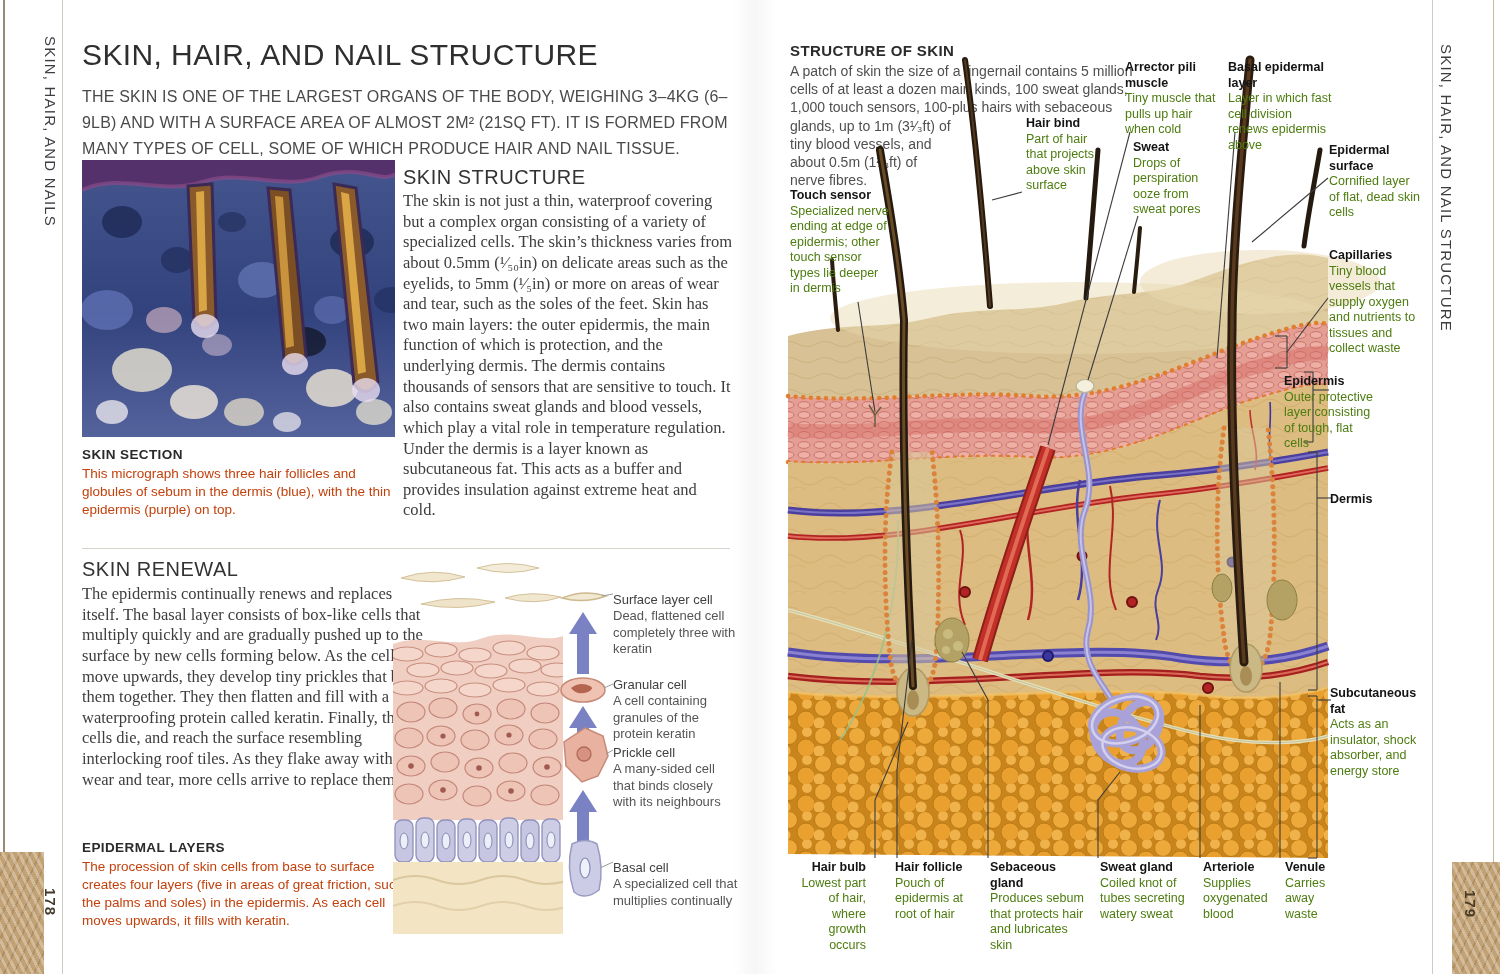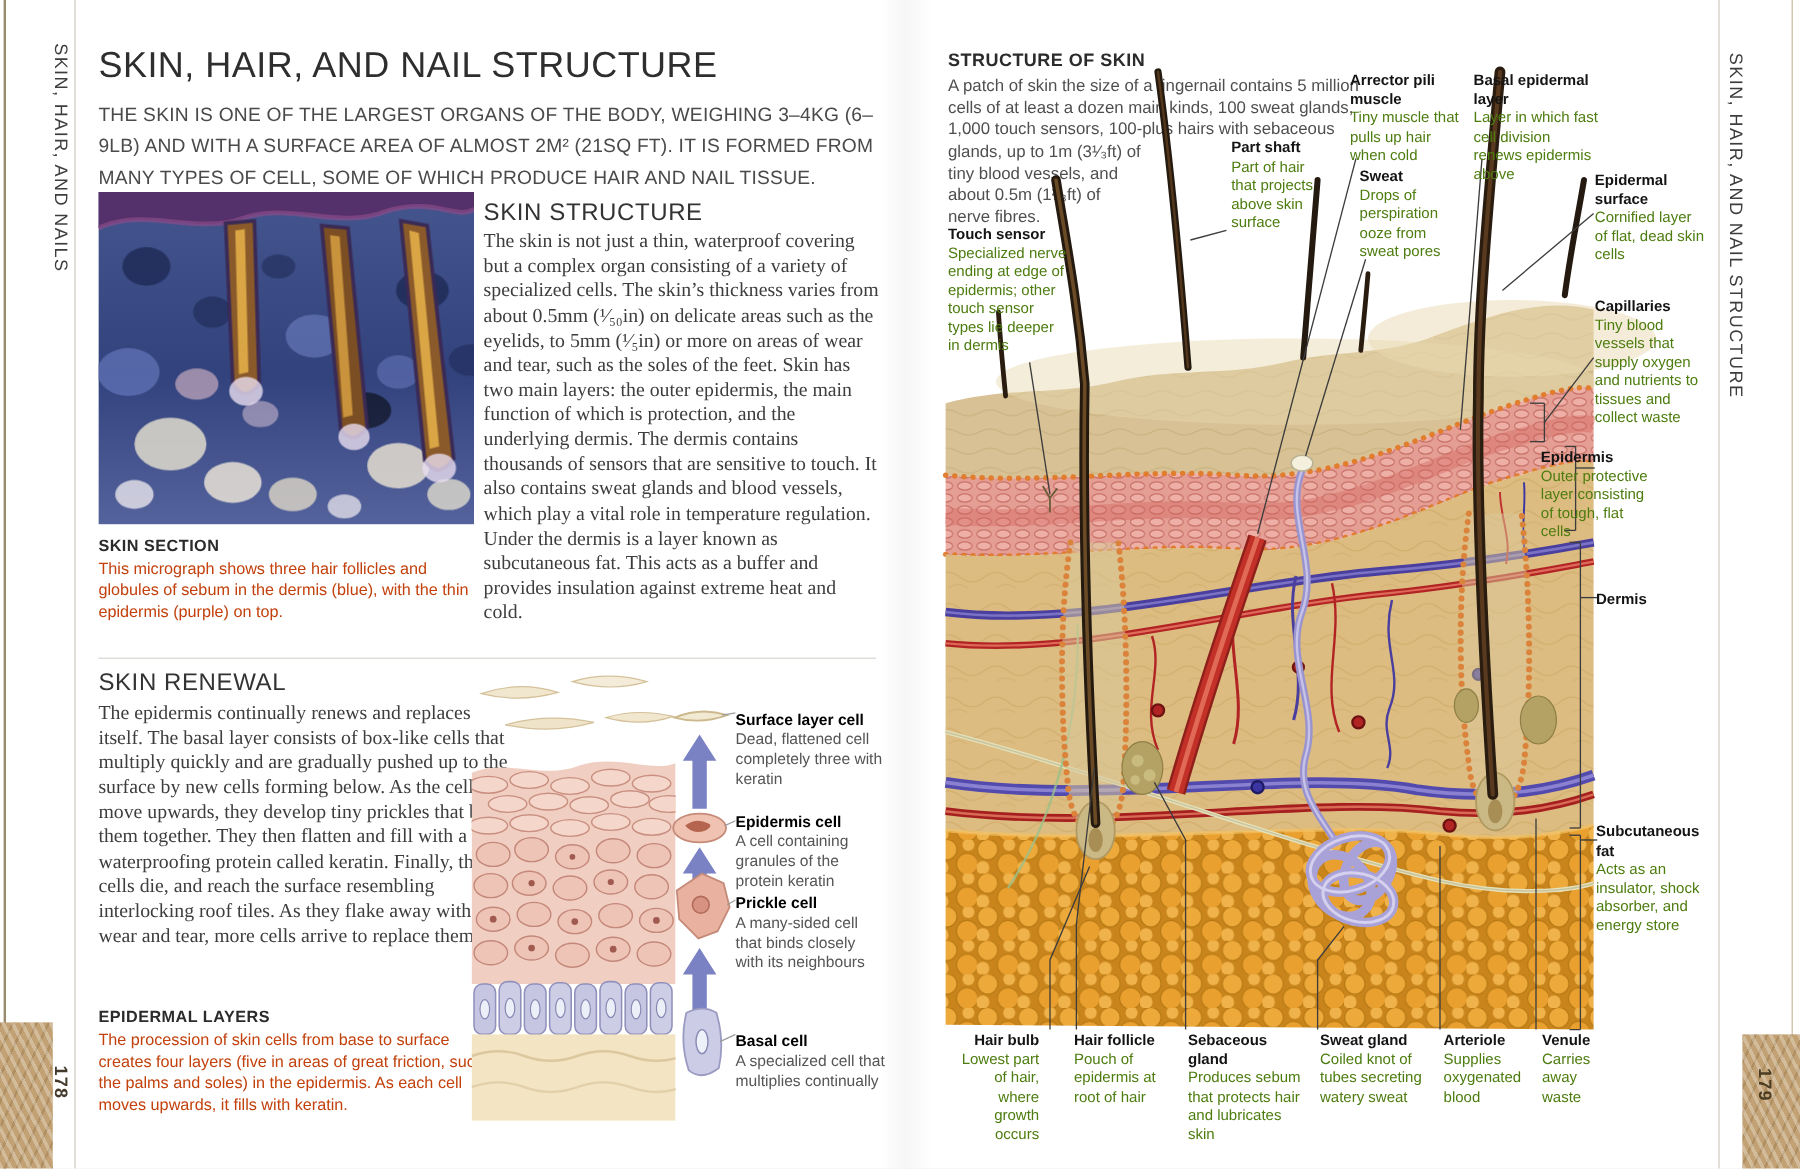--- a/index.html
+++ b/index.html
@@ -24,21 +24,21 @@
   .serif{font-family:"Liberation Serif",serif;font-size:16.5px;line-height:1.25;color:#3d3d3d;}
   .cap-head{font-size:13.5px;font-weight:600;color:#2b2b2b;letter-spacing:.4px;}
   .cap-body{font-size:13.5px;line-height:1.34;color:#c2410c;}
   .hr{height:1px;background:#d8d5cf;}
   
   .lbl{font-size:12.5px;line-height:1.24;}
   .lbl .nm{font-weight:700;color:#141414;}
   .lbl .ds{color:#4d7c0f;}
   .lbl.ra{text-align:right;}
   .cell-lbl{font-size:13px;line-height:1.25;}
-  .cell-lbl .nm{font-weight:700;color:#000000;}
+  .cell-lbl .nm{font-weight:400;color:#404040;}
   .cell-lbl .ds{color:#555;}
   .sos-head{font-size:15px;font-weight:600;color:#2b2b2b;letter-spacing:.4px;}
   .sos-body{font-size:14px;line-height:1.3;color:#4f4f4f;}
   .sos-spacer{float:right;width:190px;height:136px;
       shape-outside:polygon(0 56px,190px 56px,190px 136px,0 136px);}
 </style>
 </head>
 <body>
 
 <div id="canvas">
@@ -225,21 +225,21 @@
       <line x1="48" y1="198" x2="55" y2="194"></line>
         <line x1="42" y1="312" x2="55" y2="306"></line>
     </g>
   </svg>
 
   <div class="abs cell-lbl" style="left:613px;top:592px;width:126px;">
     <div class="nm">Surface layer cell</div>
     <div class="ds">Dead, flattened cell completely three with keratin</div>
   </div>
   <div class="abs cell-lbl" style="left:613px;top:677px;width:126px;">
-    <div class="nm">Epidermis cell</div>
+    <div class="nm">Granular cell</div>
     <div class="ds">A cell containing granules of the protein keratin</div>
   </div>
   <div class="abs cell-lbl" style="left:613px;top:745px;width:126px;">
     <div class="nm">Prickle cell</div>
     <div class="ds">A many-sided cell that binds closely with its neighbours</div>
   </div>
   <div class="abs cell-lbl" style="left:613px;top:860px;width:126px;">
     <div class="nm">Basal cell</div>
     <div class="ds">A specialized cell that multiplies continually</div>
   </div>
@@ -409,21 +409,21 @@
       <line x1="420" y1="858" x2="420" y2="705"></line>
       <line x1="500" y1="858" x2="500" y2="682"></line>
     </g>
   </svg>
 
   <div class="abs lbl" style="left:790px;top:188px;width:100px;">
     <div class="nm">Touch sensor</div>
     <div class="ds">Specialized nerve ending at edge of epidermis; other touch sensor types lie deeper in dermis</div>
   </div>
   <div class="abs lbl" style="left:1026px;top:116px;width:84px;">
-    <div class="nm">Part shaft</div>
+    <div class="nm">Hair bind</div>
     <div class="ds">Part of hair that projects above skin surface</div>
   </div>
   <div class="abs lbl" style="left:1125px;top:60px;width:92px;">
     <div class="nm">Arrector pili muscle</div>
     <div class="ds">Tiny muscle that pulls up hair when cold</div>
   </div>
   <div class="abs lbl" style="left:1133px;top:140px;width:88px;">
     <div class="nm">Sweat</div>
     <div class="ds">Drops of perspiration ooze from sweat pores</div>
   </div>

